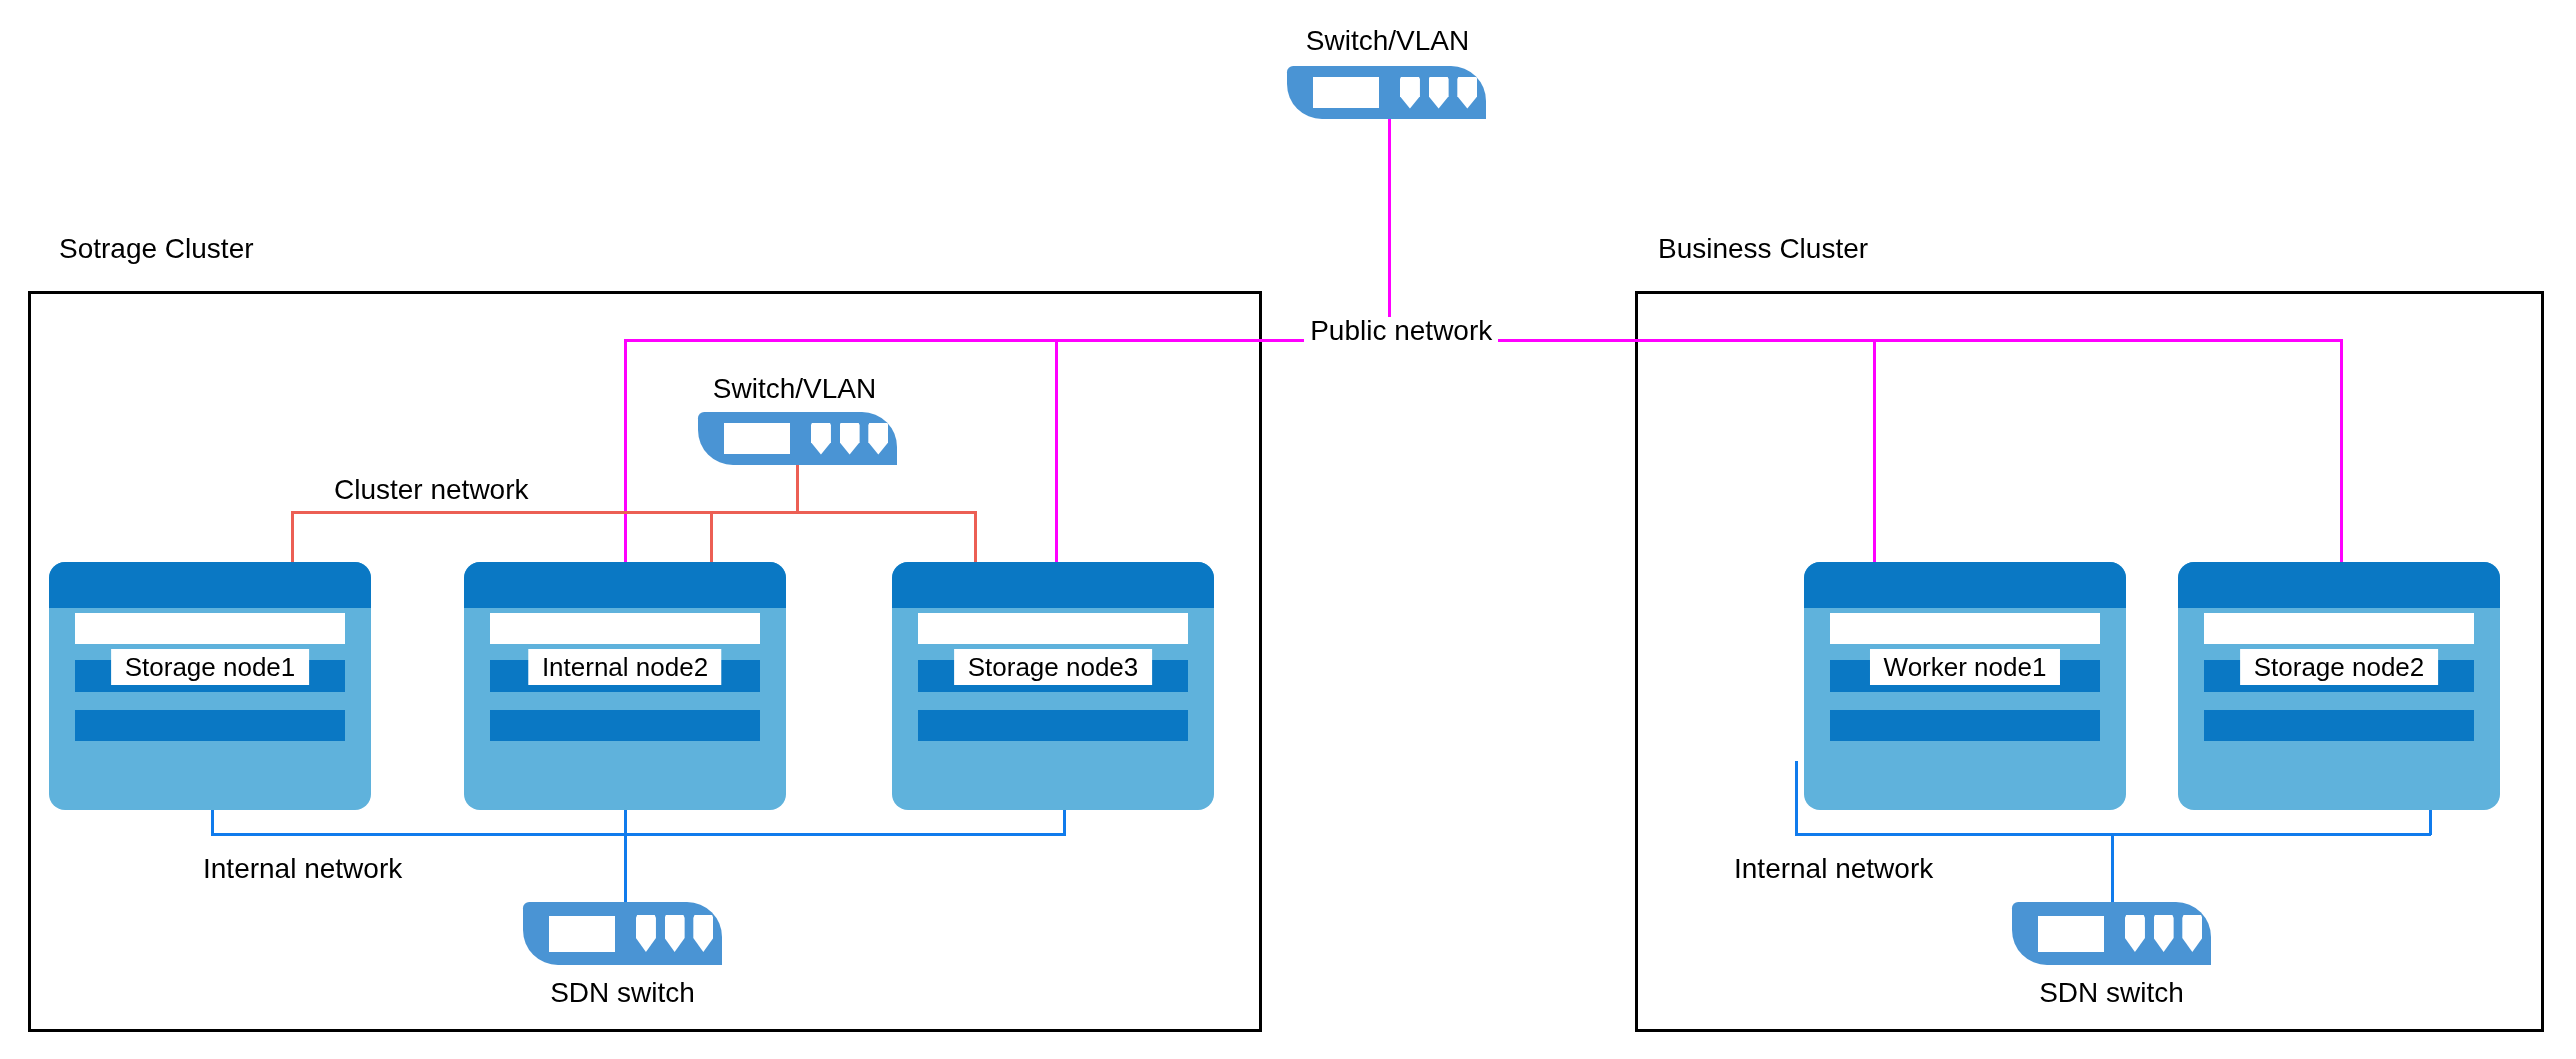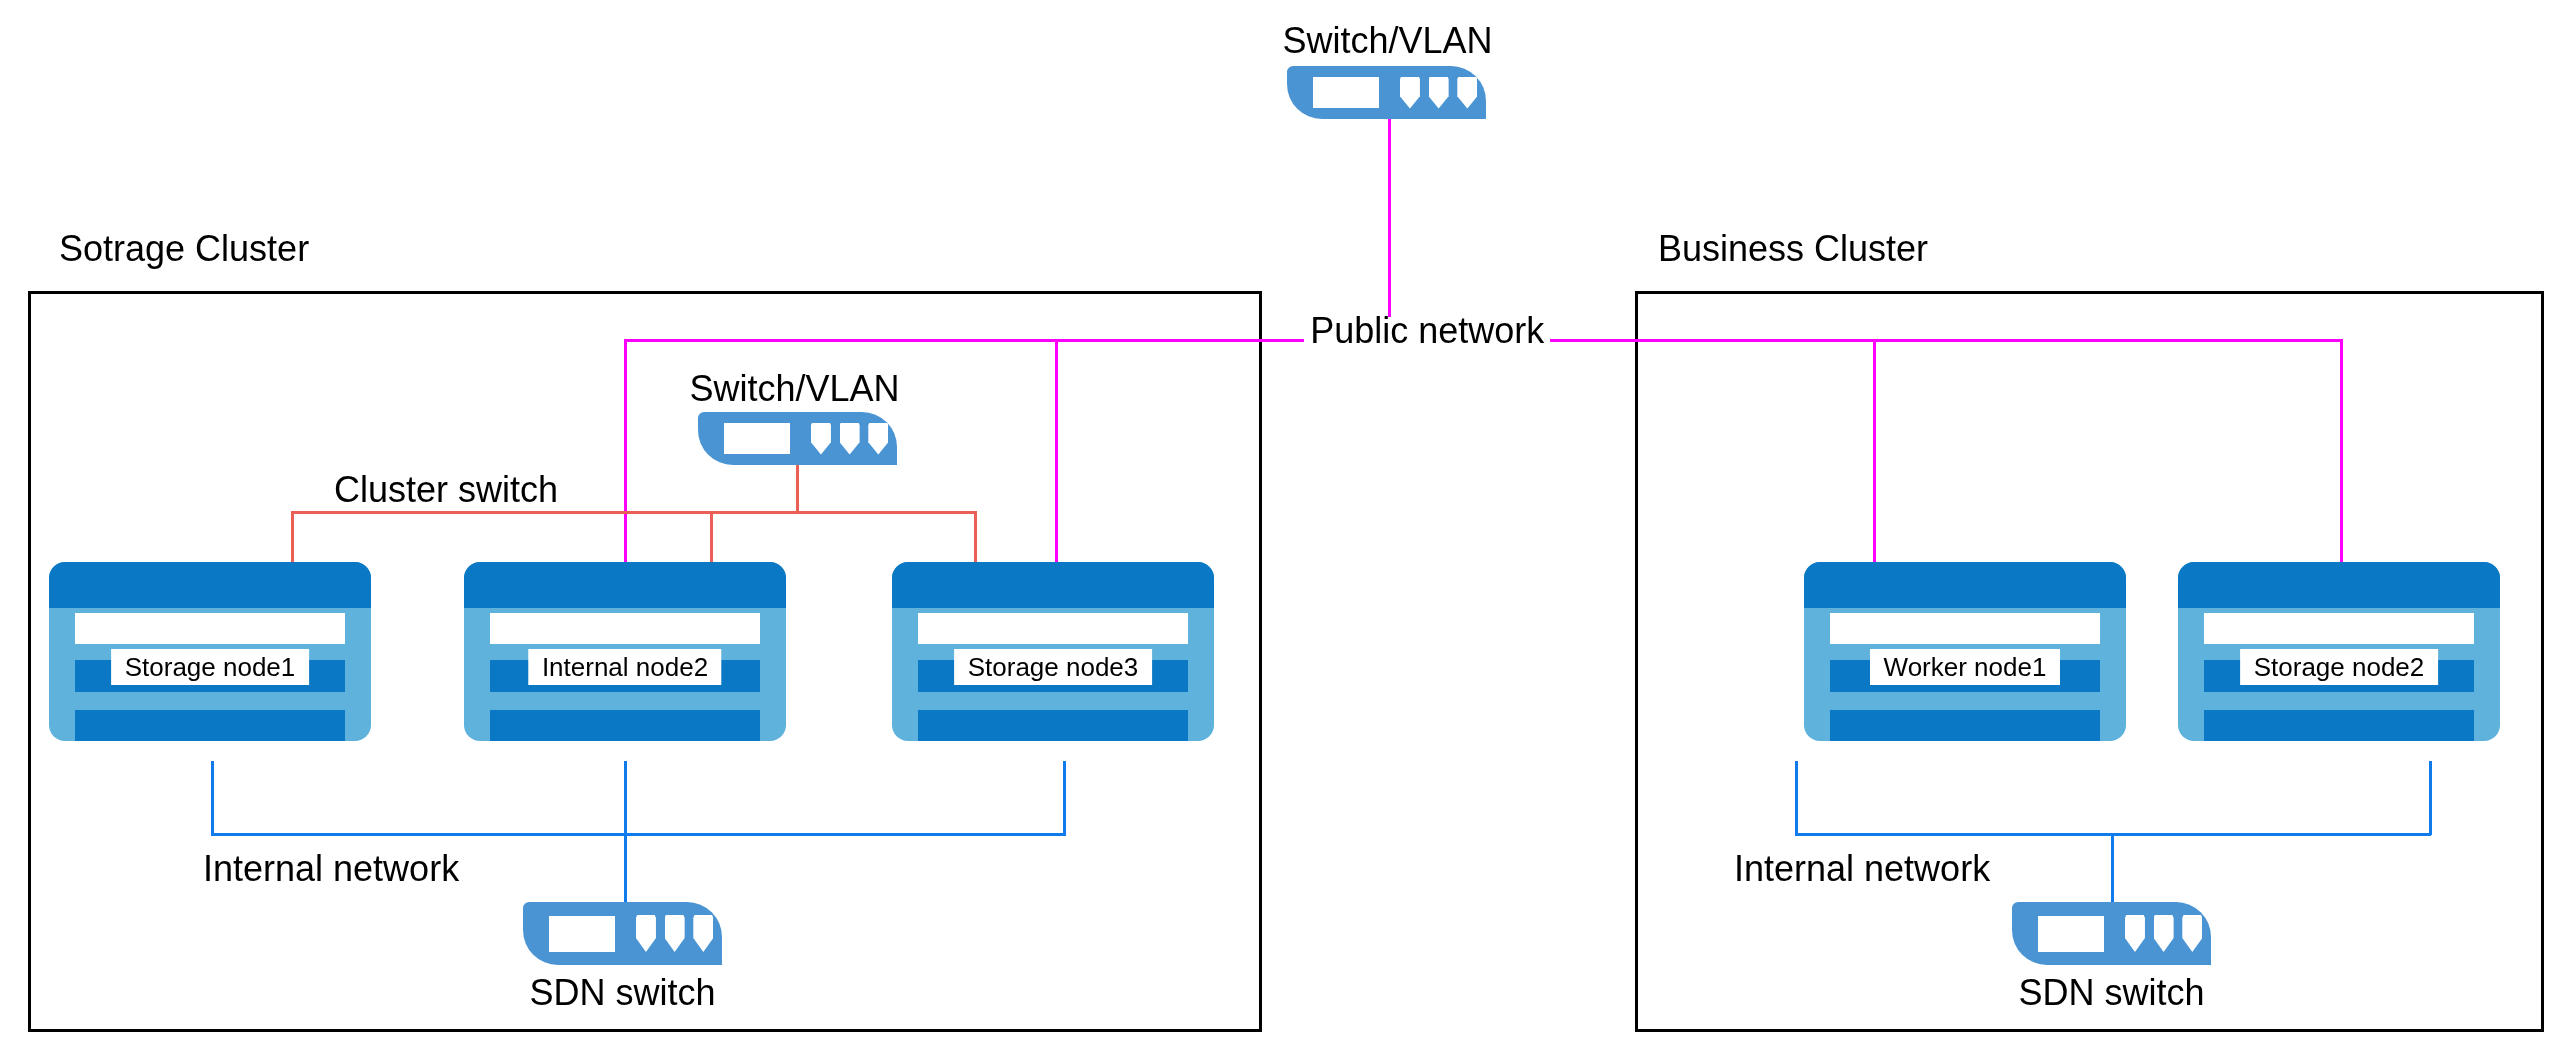--- a/index.html
+++ b/index.html
@@ -1,35 +1,35 @@
 <!DOCTYPE html>
 <html style="--node-dark: #0a78c4; --node-light: #5fb2dc; --switch-blue: #4a94d4; --line-public: #ff00ff; --line-cluster: #ec5f54; --line-internal: #107bec;font-size:10px"><head>
 <meta charset="utf-8">
 <style>
   html,body{margin:0;padding:0;background:#ffffff;}
   body{width:2576px;height:1059px;position:relative;overflow:hidden;
        font-family:"Liberation Sans", sans-serif;color:#000;}
   .stage{position:absolute;left:0;top:0;width:2576px;height:1059px;}
 
   
-  .lbl{position:absolute;font-size:36px;line-height:28.5px;white-space:nowrap;color:#000;}
+  .lbl{position:absolute;font-size:28px;line-height:28.5px;white-space:nowrap;color:#000;}
   .lbl.center{text-align:center;}
   .lbl.onln{background:#fff;padding:0 6.2px;z-index:6;}
 
   
   .cluster-box{position:absolute;border:3.1px solid #000;background:transparent;box-sizing:border-box;z-index:1;}
 
   
   .ln{position:absolute;z-index:2;}
   .ln.public{background:var(--line-public,#ff00ff);}
   .ln.cluster{background:var(--line-cluster,#ec5f54);}
   .ln.internal{background:var(--line-internal,#107bec);}
 
   
-  .node{position:absolute;width:322px;height:179px;background:var(--node-light,#5fb2dc);
+  .node{position:absolute;width:322px;height:248px;background:var(--node-light,#5fb2dc);
         border-radius:16px;z-index:3;}
   .node .band{position:absolute;left:0;top:0;right:0;height:46px;background:var(--node-dark,#0a78c4);
         border-radius:16px 16px 0 0;}
   .node .slot{position:absolute;left:26px;width:270px;}
   .node .slot.white{top:51px;height:31px;background:#fff;}
   .node .slot.dark1{top:98px;height:32px;background:var(--node-dark,#0a78c4);}
   .node .slot.dark2{top:148px;height:31px;background:var(--node-dark,#0a78c4);}
   .node .node-label{position:absolute;left:50%;transform:translateX(-50%);top:87px;height:36px;
         line-height:36px;background:#fff;padding:0 13.6px;font-size:26px;white-space:nowrap;z-index:4;}
 
@@ -85,21 +85,21 @@
         <i></i>
         <i></i>
       </span>
   </div>
 
   <div class="ln cluster" style="left:796px;top:465px;width:2.5px;height:47px;"></div>
   <div class="ln cluster" style="left:291px;top:511px;width:685px;height:2.5px;"></div>
   <div class="ln cluster" style="left:291px;top:511px;width:2.5px;height:52px;"></div>
   <div class="ln cluster" style="left:710px;top:511px;width:2.5px;height:52px;"></div>
   <div class="ln cluster" style="left:974px;top:511px;width:2.5px;height:52px;"></div>
-  <div class="lbl" style="left:334px;top:476px;">Cluster switch</div>
+  <div class="lbl" style="left:334px;top:476px;">Cluster network</div>
 
   <div class="node" style="left:49px;top:562px;">
     <div class="band"></div>
     <div class="slot white"></div>
     <div class="slot dark1"></div>
     <div class="slot dark2"></div>
     <div class="node-label">Storage node1</div>
   </div>
   <div class="node" style="left:464px;top:562px;">
     <div class="band"></div>

